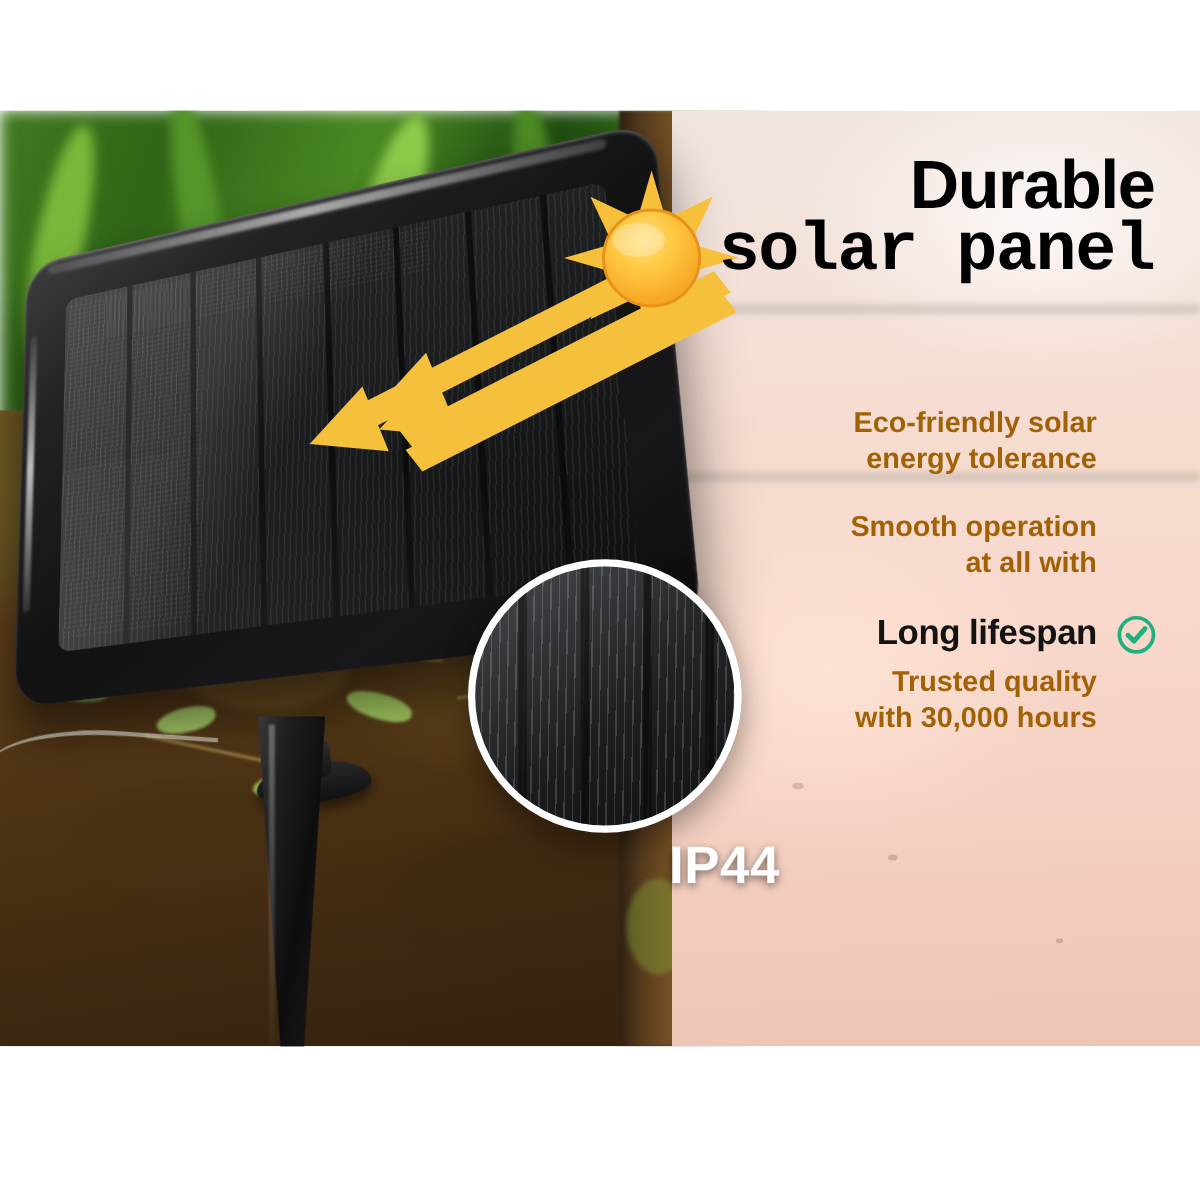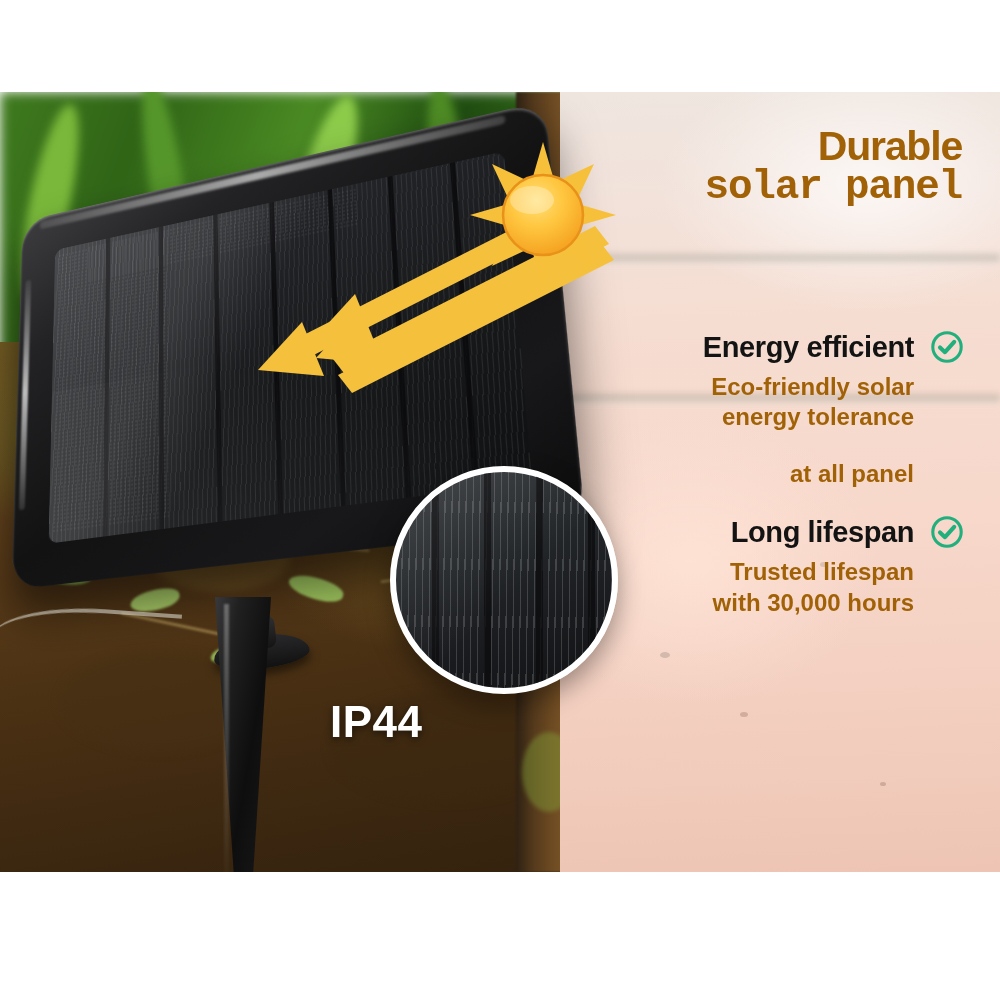--- a/index.html
+++ b/index.html
@@ -144,34 +144,34 @@
     box-shadow:0 10px 26px rgba(0,0,0,.38);
     background:
       repeating-linear-gradient(91deg, rgba(255,255,255,.16) 0px, rgba(255,255,255,.16) 1.2px, rgba(0,0,0,0) 1.2px, rgba(0,0,0,0) 7px),
       linear-gradient(160deg,#33363a 0%, #25282b 35%, #191b1e 70%, #101214 100%);
   }
   .mag-gap{position:absolute;top:-10px;height:130%;width:7px;background:rgba(12,13,15,.8);}
   .mag-sheen{position:absolute;left:0;top:0;width:100%;height:100%;
     background:linear-gradient(135deg,rgba(255,255,255,.10),rgba(255,255,255,0) 55%);}
 
   
-  .ip-label{position:absolute;left:330px;top:700px;width:320px;text-align:left;z-index:33;}
+  .ip-label{position:absolute;left:330px;top:700px;width:320px;text-align:right;z-index:33;}
   .ip-main{
     font-size:44px;font-weight:bold;color:#fff;letter-spacing:.5px;line-height:1;
     text-shadow:0 2px 7px rgba(0,0,0,.55);
   }
   .ip-sub{
     font-size:20px;font-weight:bold;color:#fff;letter-spacing:1.6px;margin-top:4px;
     text-shadow:0 2px 6px rgba(0,0,0,.55);
   }
 
   
   .headline{
     position:absolute;right:38px;top:126px;width:420px;text-align:right;z-index:35;
-    font-size:41px;font-weight:bold;line-height:.99;color:#a16207;letter-spacing:-1.2px;
+    font-size:57px;font-weight:bold;line-height:.99;color:#000000;letter-spacing:-1.2px;
   }
   .headline .l2{display:block;white-space:nowrap;font-family:Liberation Mono, monospace;}
 
   .features{position:absolute;right:36px;top:330px;width:400px;z-index:35;}
   .feature{margin-bottom:26px;}
   .feat-head{display:flex;align-items:center;justify-content:flex-end;gap:16px;}
   .feat-title{font-size:29px;font-weight:bold;color:#131313;letter-spacing:-.4px;white-space:nowrap;}
   .check{flex:0 0 auto;width:34px;height:34px;}
   .feat-desc{
     margin-top:8px;padding-right:50px;text-align:right;
@@ -311,53 +311,45 @@
   </div>
 
   <div class="headline">
     <span class="l1">Durable</span>
     <span class="l2">solar panel</span>
   </div>
 
   <div class="features">
 
     <div class="feature">
-      <div class="feat-head">
-        <div class="feat-title">Energy efficient</div>
-        <span class="check">
-          <svg viewBox="0 0 34 34" width="34" height="34">
-            <circle cx="17" cy="17" r="14.2" fill="none" stroke="#22AF7E" stroke-width="3.1"></circle>
-            <path d="M10 17.4 L15 22.2 L24.2 11.8" fill="none" stroke="#22AF7E" stroke-width="4.1" stroke-linecap="round" stroke-linejoin="round"></path>
-          </svg>
-        </span>
-      </div>
       <div class="feat-desc">
         <span>Eco-friendly solar</span>
         <span>energy tolerance</span>
       </div>
     </div>
 
     <div class="feature">
       <div class="feat-desc">
-        <span>at all panel</span>
+        <span>Smooth operation</span>
+        <span>at all with</span>
       </div>
     </div>
 
     <div class="feature">
       <div class="feat-head">
         <div class="feat-title">Long lifespan</div>
         <span class="check">
           <svg viewBox="0 0 34 34" width="34" height="34">
             <circle cx="17" cy="17" r="14.2" fill="none" stroke="#22AF7E" stroke-width="3.1"></circle>
             <path d="M10 17.4 L15 22.2 L24.2 11.8" fill="none" stroke="#22AF7E" stroke-width="4.1" stroke-linecap="round" stroke-linejoin="round"></path>
           </svg>
         </span>
       </div>
       <div class="feat-desc">
-        <span>Trusted lifespan</span>
+        <span>Trusted quality</span>
         <span>with 30,000 hours</span>
       </div>
     </div>
 
   </div>
 
   <div class="band top"></div>
   <div class="band bot"></div>
 
 </div>

